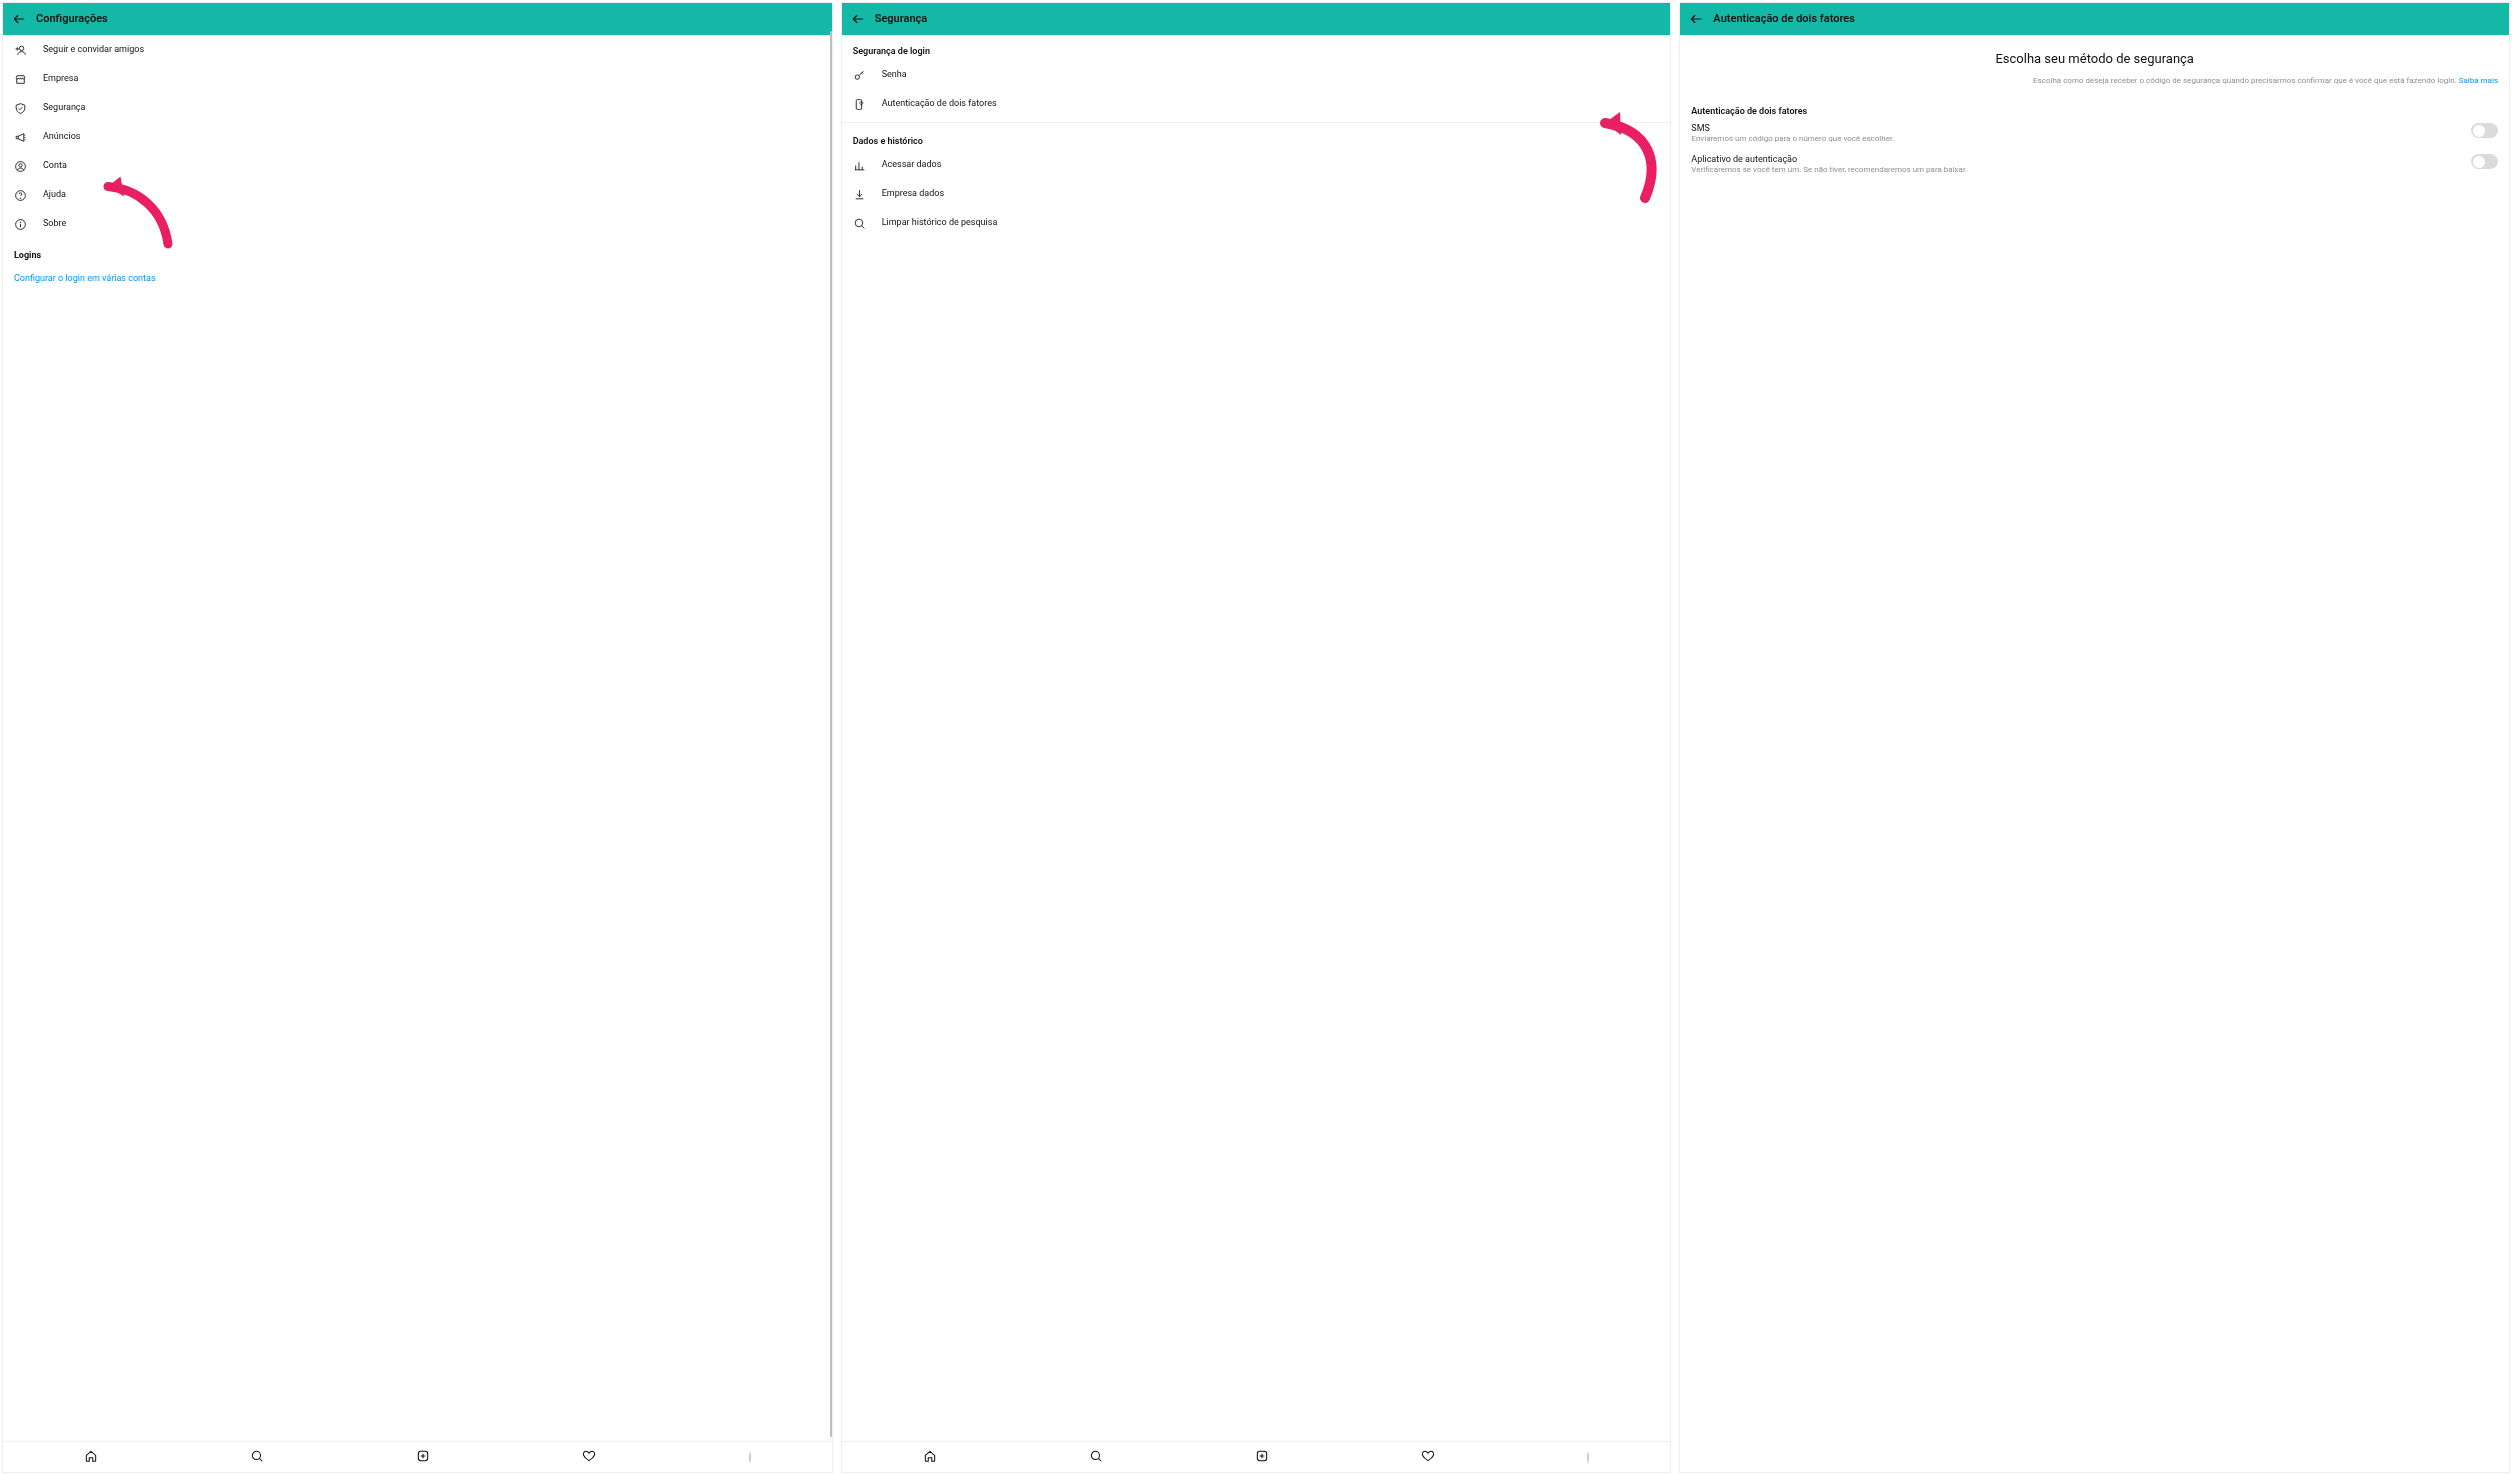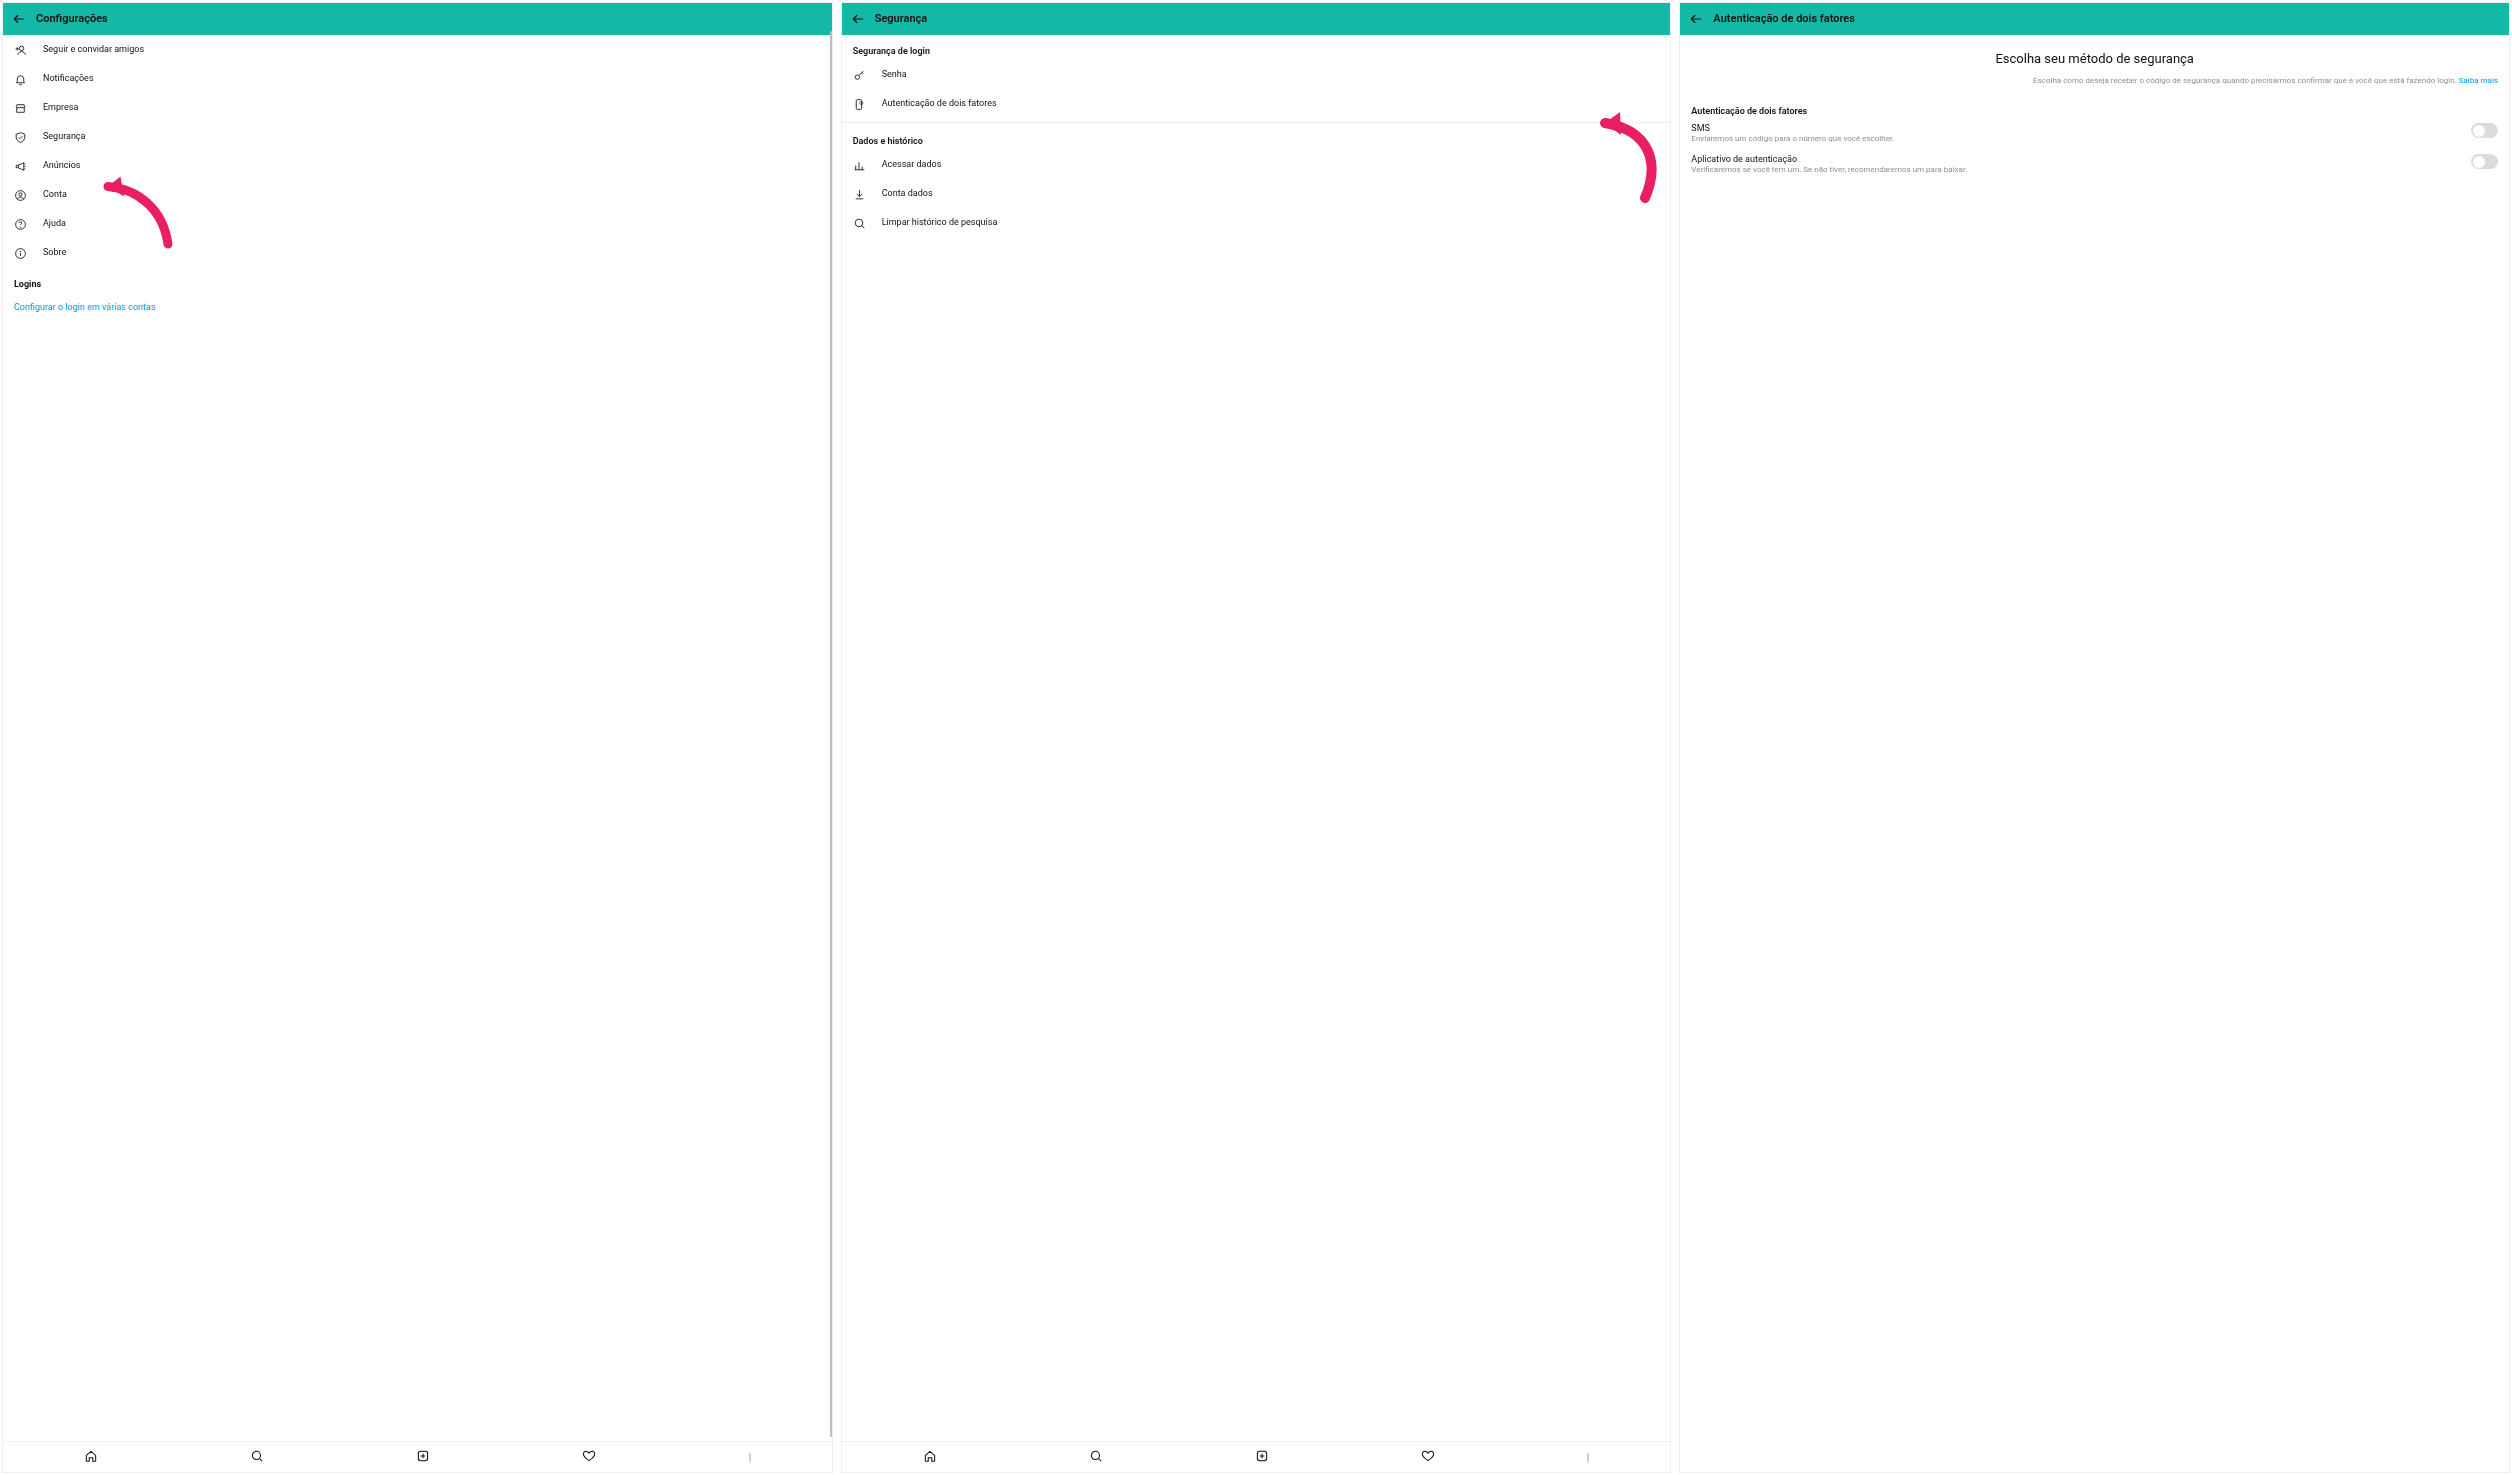--- a/index.html
+++ b/index.html
@@ -134,29 +134,20 @@
             <circle cx="14" cy="8" r="4"></circle>
             <path d="M7 20c0-3.3 3.1-6 7-6s7 2.7 7 6"></path>
             <path d="M3 9h6M6 6v6"></path>
           </svg>
         </span>
       <span>Seguir e convidar amigos</span>
     </div>
     <div class="list-item">
       <span class="icon">
           <svg viewBox="0 0 24 24">
-            <path d="M6 16V11a6 6 0 1112 0v5l1.5 2H4.5L6 16z"></path>
-            <path d="M10 20a2 2 0 004 0"></path>
-          </svg>
-        </span>
-      <span>Notificações</span>
-    </div>
-    <div class="list-item">
-      <span class="icon">
-          <svg viewBox="0 0 24 24">
             <path d="M4 9l1.5-4h13L20 9"></path>
             <path d="M4 9a2 2 0 104 0 2 2 0 104 0 2 2 0 104 0 2 2 0 104 0"></path>
             <path d="M5 11v8h14v-8"></path>
           </svg>
         </span>
       <span>Empresa</span>
     </div>
     <div class="list-item">
       <span class="icon">
           <svg viewBox="0 0 24 24">
@@ -282,21 +273,21 @@
           </svg>
         </span>
       <span>Acessar dados</span>
     </div>
     <div class="list-item">
       <span class="icon">
           <svg viewBox="0 0 24 24">
             <path d="M12 4v12M7 11l5 5 5-5M5 20h14"></path>
           </svg>
         </span>
-      <span>Conta dados</span>
+      <span>Empresa dados</span>
     </div>
     <div class="list-item">
       <span class="icon">
           <svg viewBox="0 0 24 24">
             <circle cx="11" cy="11" r="7"></circle>
             <path d="M21 21l-5-5"></path>
           </svg>
         </span>
       <span>Limpar histórico de pesquisa</span>
     </div>

